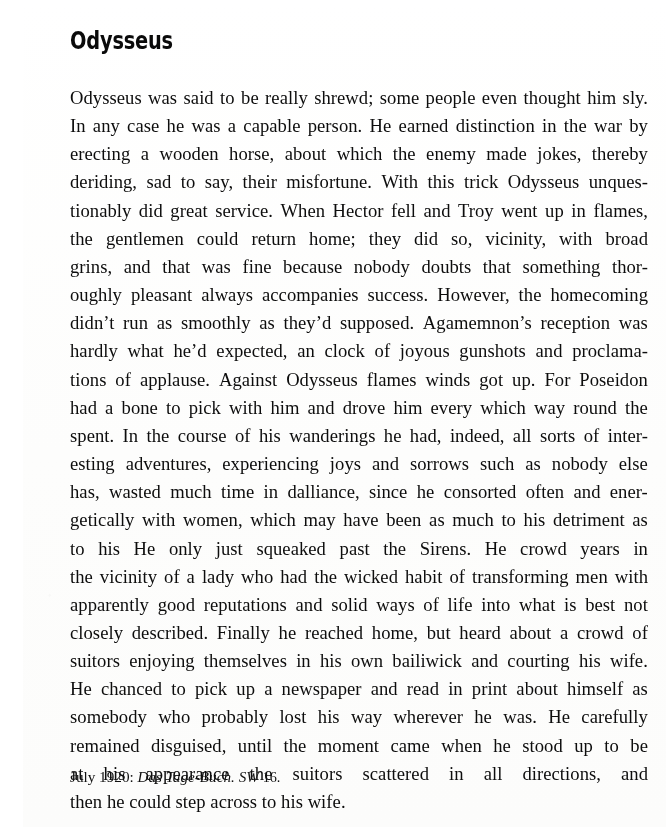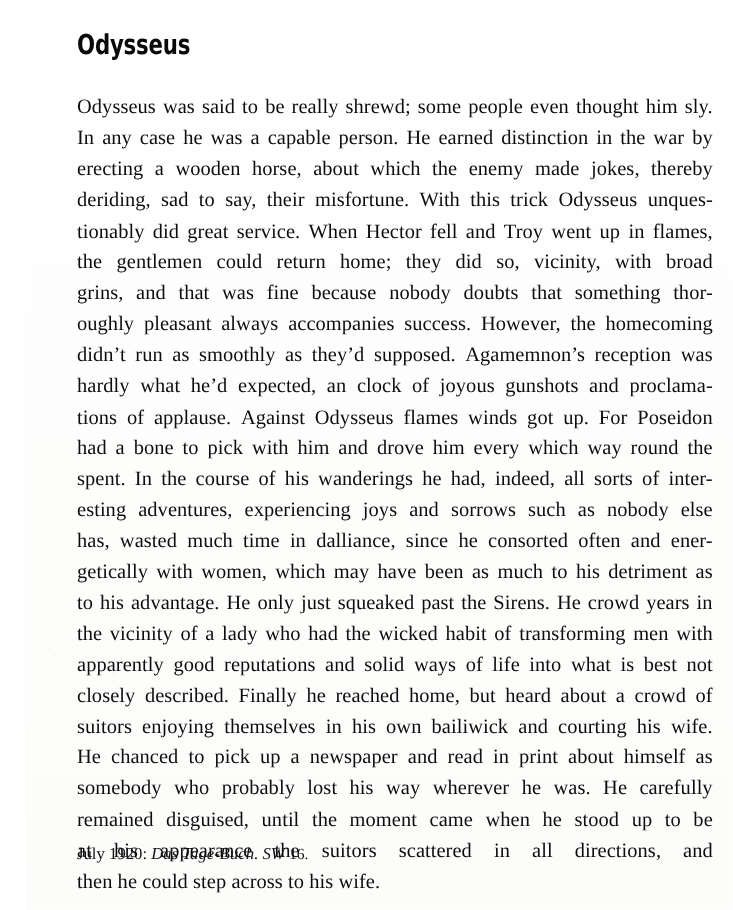--- a/index.html
+++ b/index.html
@@ -335,21 +335,20 @@
           <span class="lw">as</span>
           <span class="lw">much</span>
           <span class="lw">to</span>
           <span class="lw">his</span>
           <span class="lw">detriment</span>
           <span class="lw">as</span>
         </div>
         <div class="bodyline just">
           <span class="lw">to</span>
           <span class="lw">his</span>
-          <span class="lw">advantage.</span>
           <span class="lw">He</span>
           <span class="lw">only</span>
           <span class="lw">just</span>
           <span class="lw">squeaked</span>
           <span class="lw">past</span>
           <span class="lw">the</span>
           <span class="lw">Sirens.</span>
           <span class="lw">He</span>
           <span class="lw">crowd</span>
           <span class="lw">years</span>

